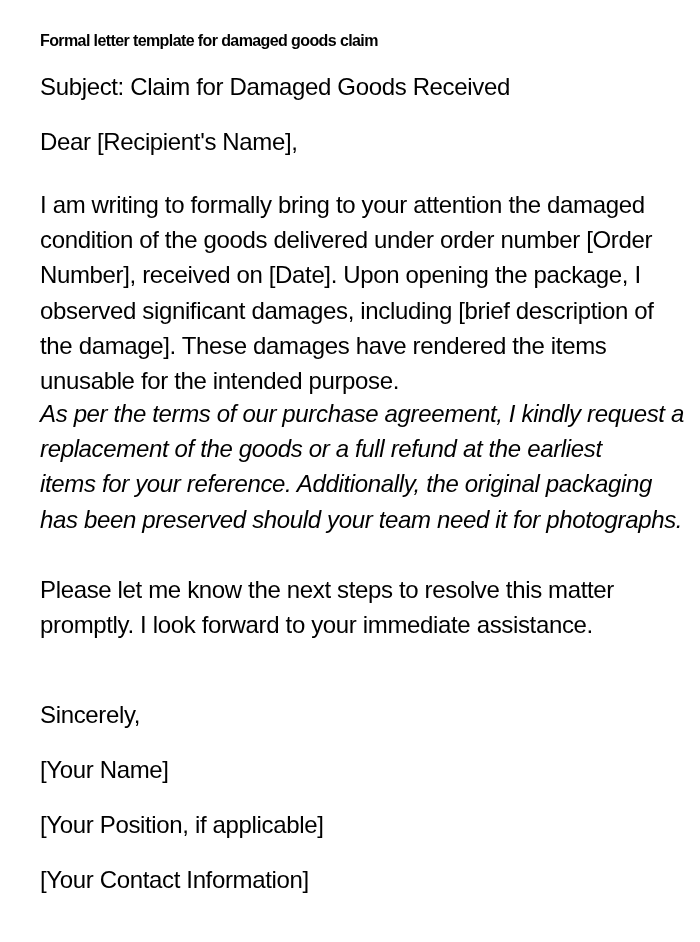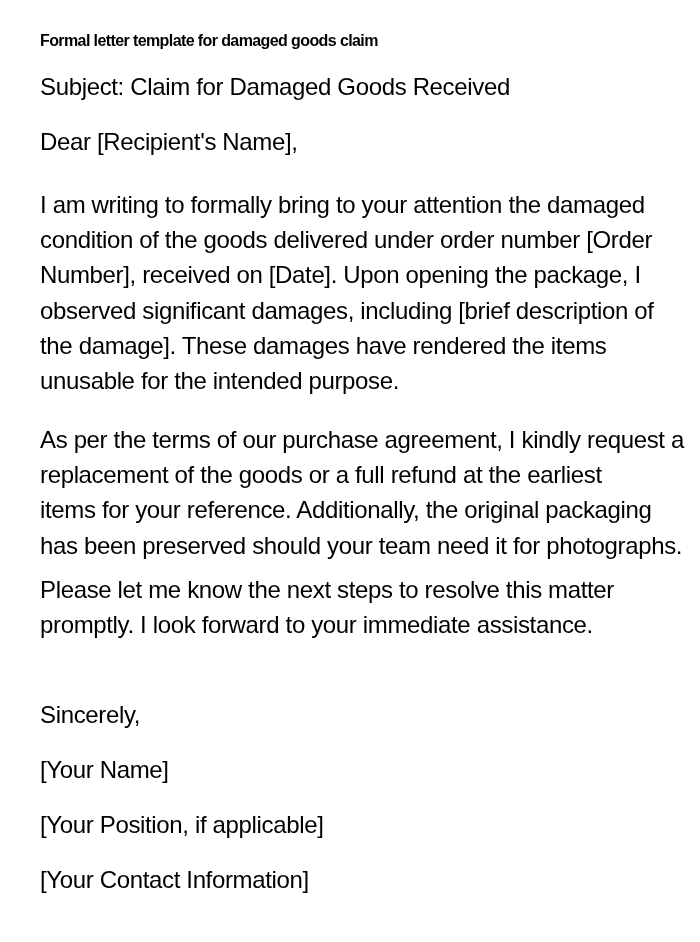--- a/index.html
+++ b/index.html
@@ -60,21 +60,21 @@
 
   <p class="block" style="top:179px;margin-top:8px;">
     <span class="line">I am writing to formally bring to your attention the damaged</span>
     <span class="line">condition of the goods delivered under order number [Order</span>
     <span class="line">Number], received on [Date]. Upon opening the package, I</span>
     <span class="line">observed significant damages, including [brief description of</span>
     <span class="line">the damage]. These damages have rendered the items</span>
     <span class="line">unusable for the intended purpose.</span>
   </p>
 
-  <p class="block" style="top:422px;">
+  <p class="block" style="top:396px;font-style:italic;">
     <span class="line">As per the terms of our purchase agreement, I kindly request a</span>
     <span class="line">replacement of the goods or a full refund at the earliest</span>
     <span class="line">items for your reference. Additionally, the original packaging</span>
     <span class="line">has been preserved should your team need it for photographs.</span>
   </p>
 
   <p class="block" style="top:572px;">
     <span class="line">Please let me know the next steps to resolve this matter</span>
     <span class="line">promptly. I look forward to your immediate assistance.</span>
   </p>

